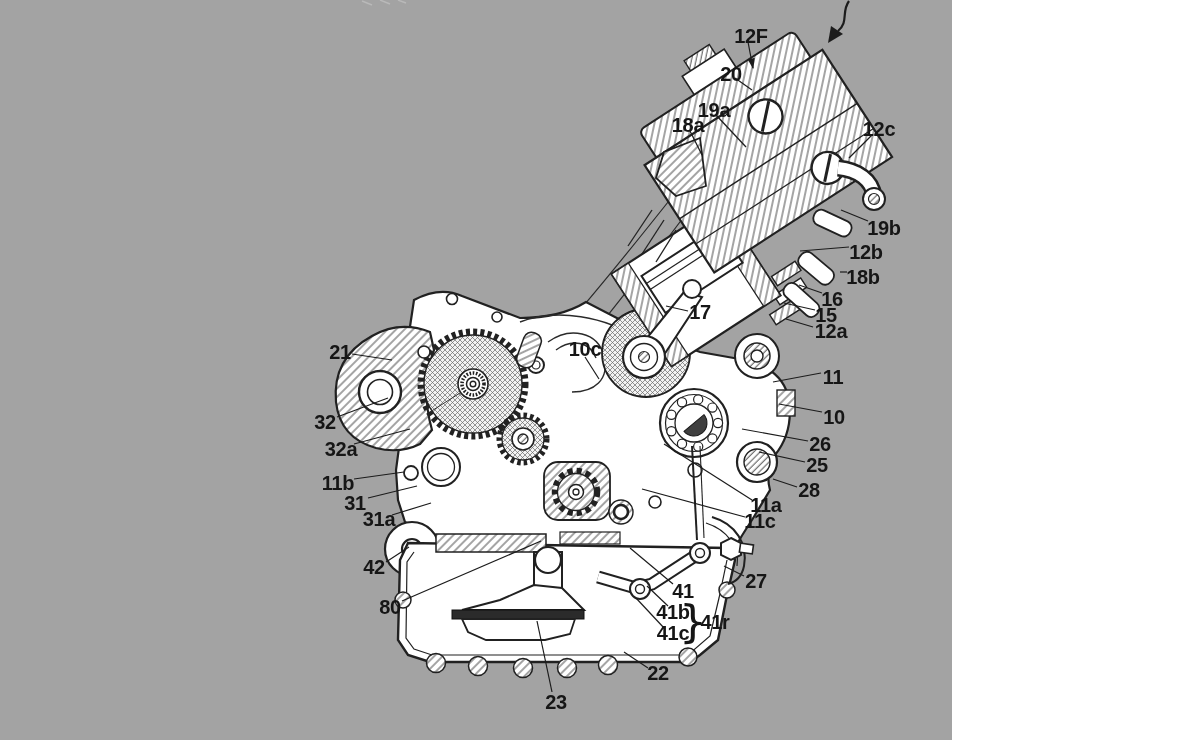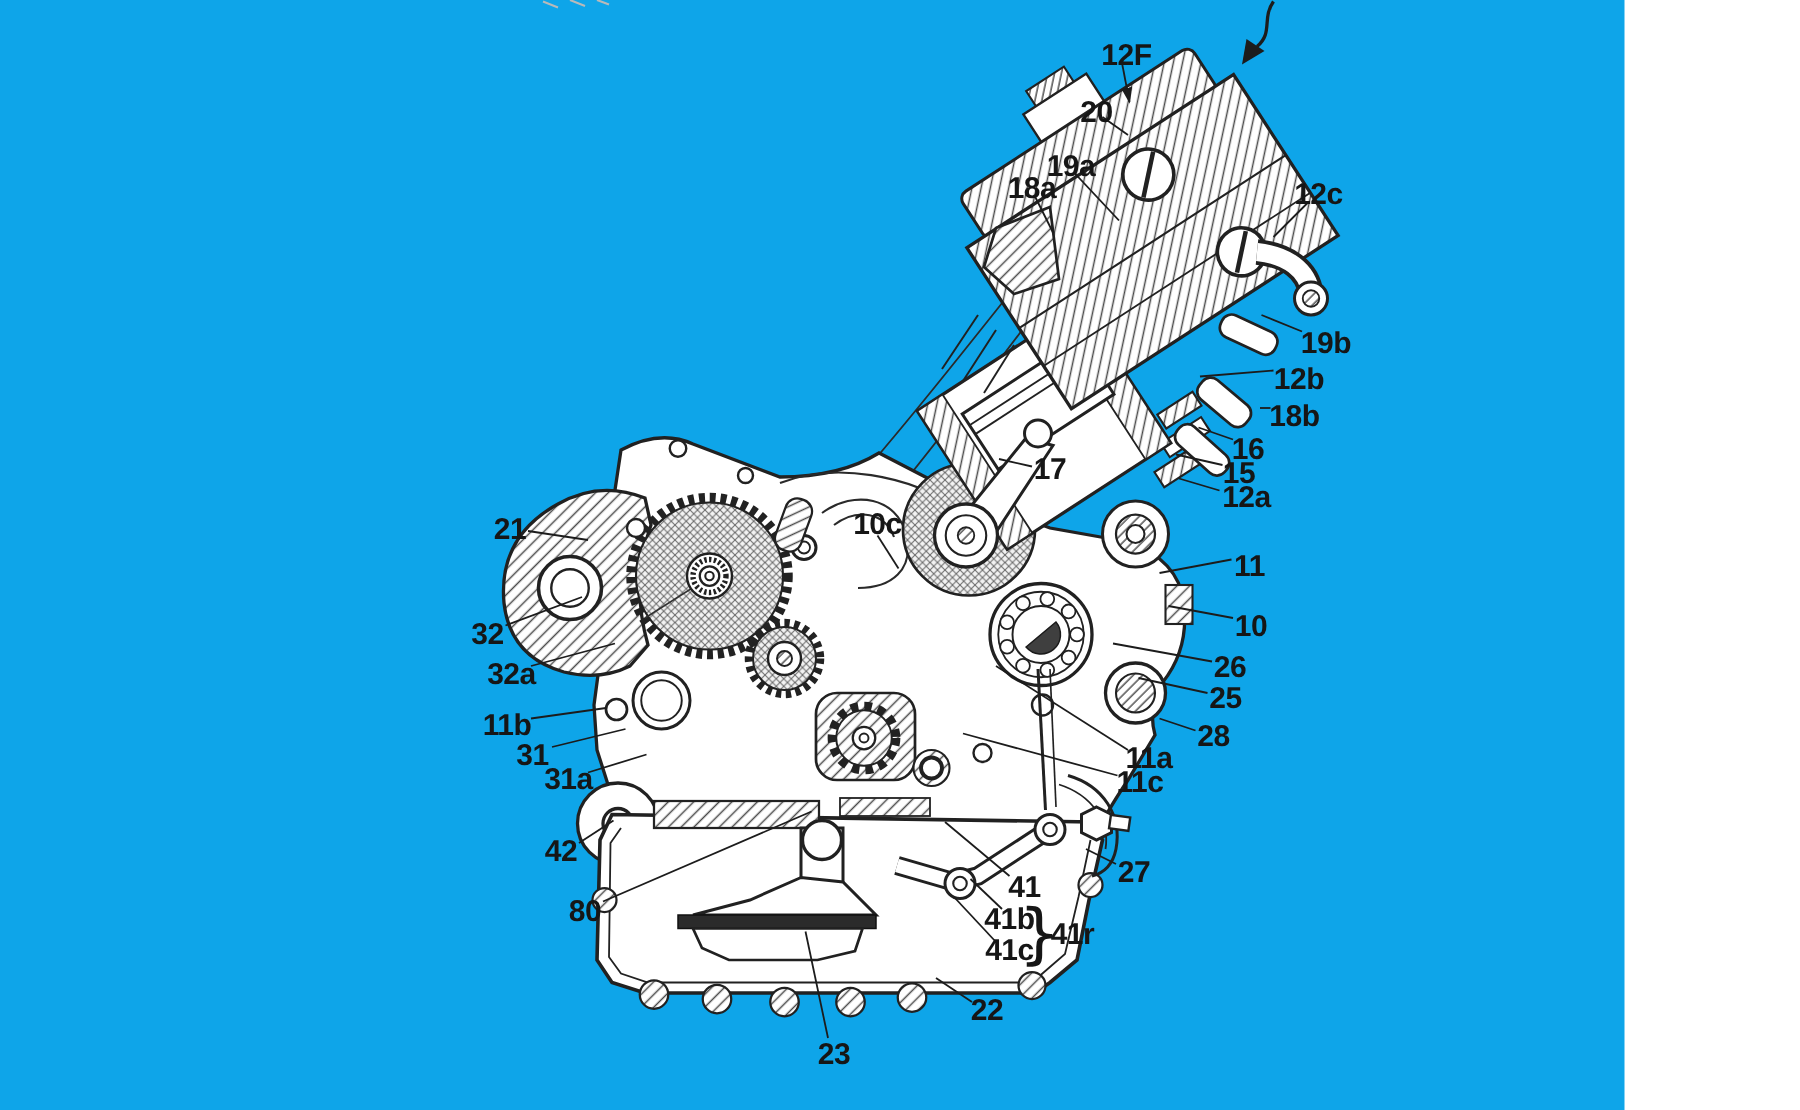--- a/index.html
+++ b/index.html
@@ -1,17 +1,17 @@
 <!DOCTYPE html>
 <html><head>
 <meta charset="utf-8">
 <style>
   html,body{margin:0;padding:0;background:#ffffff;}
   .stage{
-    position:relative;width:1083px;height:740px;background:#0ea5e9;overflow:hidden;
+    position:relative;width:952px;height:740px;background:#a3a3a3;overflow:hidden;
     font-family:"Liberation Sans","DejaVu Sans",sans-serif;
   }
   svg{position:absolute;left:0;top:0;}
   text.ref{
     font-family:"Liberation Sans","DejaVu Sans",sans-serif;
     font-size:20px;font-weight:600;fill:#161616;letter-spacing:-0.3px;
   }
   text.brace{
     font-family:"DejaVu Sans",sans-serif;
     font-size:44px;font-weight:400;fill:#161616;

